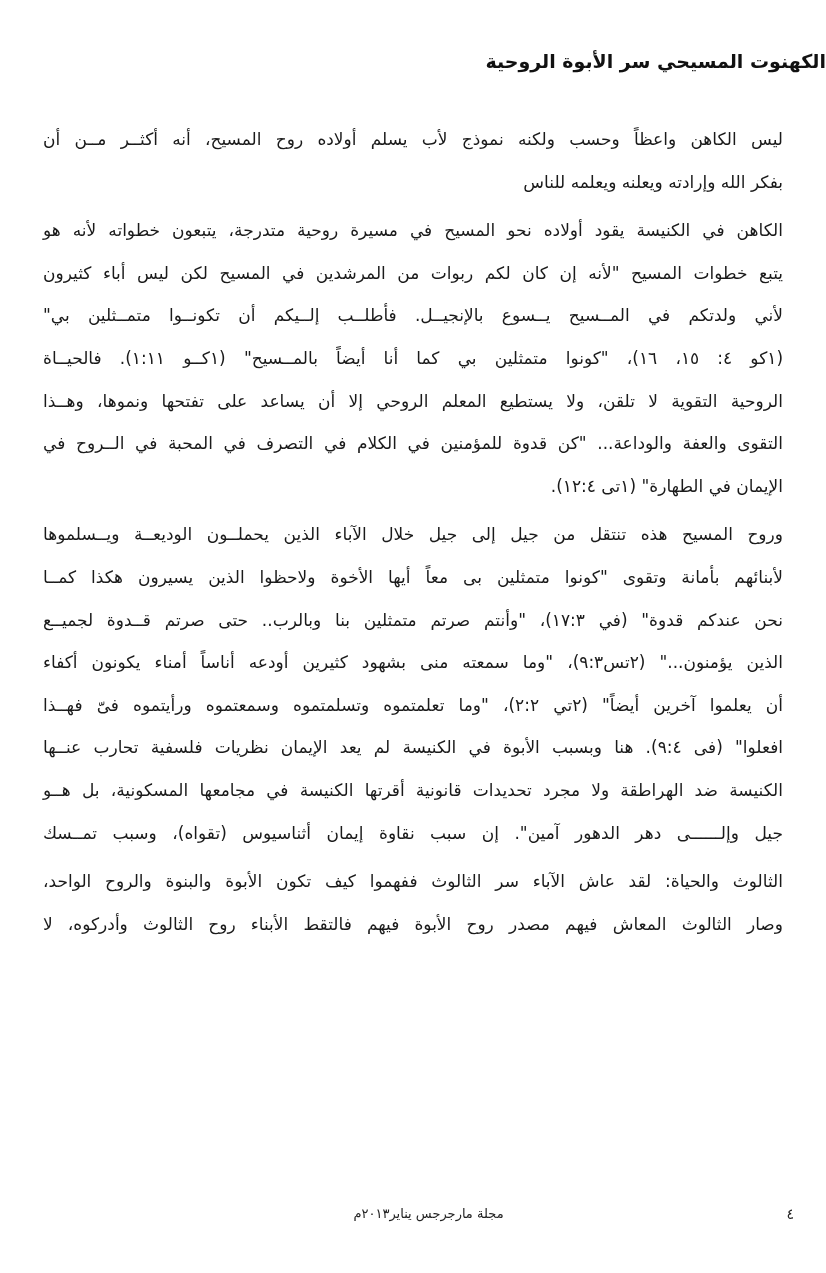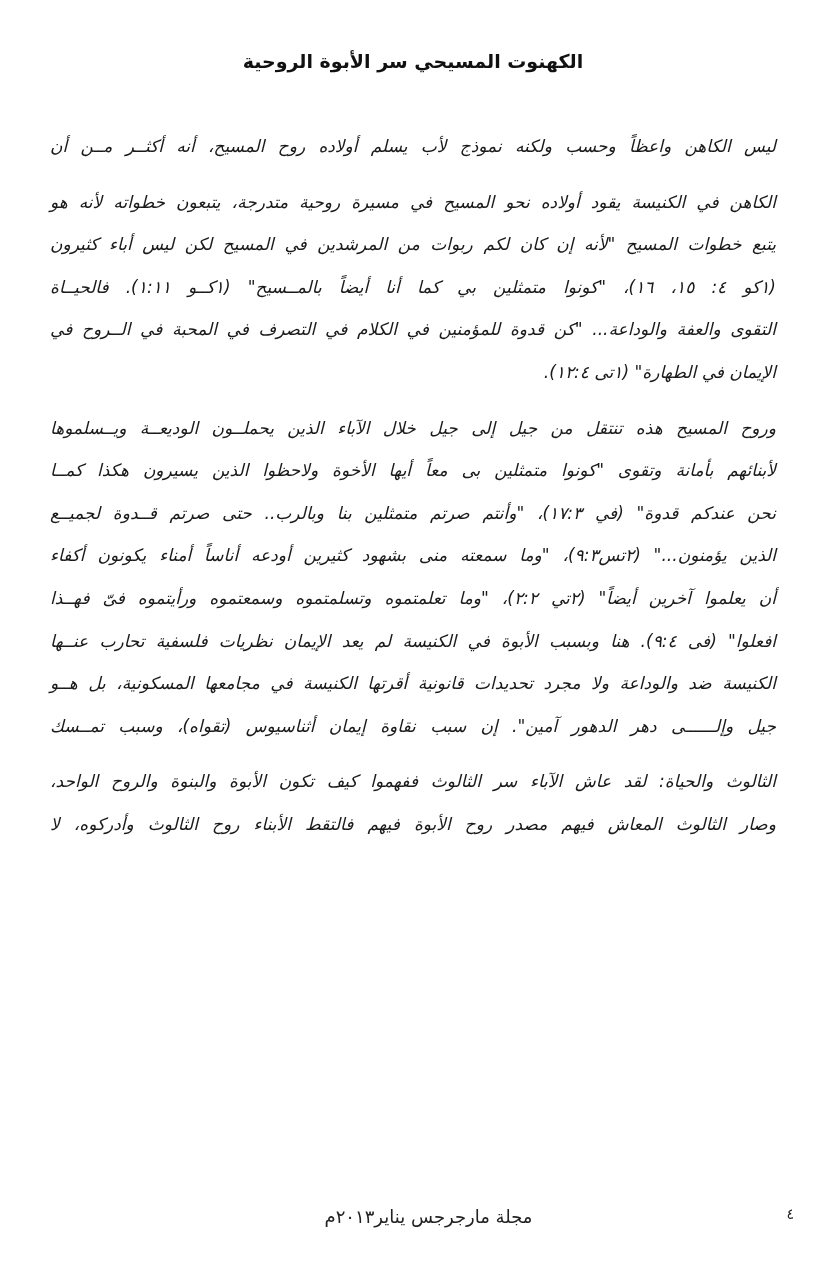--- a/index.html
+++ b/index.html
@@ -11,51 +11,51 @@
     overflow: hidden;
     direction: rtl;
     font-family: "DejaVu Sans", sans-serif;
     color: #1a1a1a;
   }
   .doc-title {
     position: absolute;
     top: 50px;
     left: 0;
     right: 0;
-    text-align: center;
+    text-align: right;
     font-size: 19px;
     font-weight: bold;
     color: #111111;
   }
   .doc-body {
     position: absolute;
     top: 112px;
     right: 37px;
     left: 37px;
   }
-  .paragraph { margin: 13px; padding: 0; font-style: italic; }
+  .paragraph { margin: 6px; padding: 0; }
   .line {
     height: 42.6px;
     line-height: 42.6px;
     font-size: 17px;
     text-align: justify;
     text-align-last: justify;
     text-justify: inter-word;
     white-space: normal;
   }
   .line-end {
     text-align-last: right;
   }
   .footer-journal {
     position: absolute;
     top: 1206px;
     left: 0;
     right: 0;
     text-align: center;
-    font-size: 18px;
+    font-size: 13px;
     color: #222222;
     margin-left: 31px;
   }
   .page-number {
     position: absolute;
     top: 1206px;
     right: 32px;
     font-size: 14px;
     color: #222222;
   }
@@ -63,36 +63,39 @@
 </head>
 <body>
 
 <div class="page">
 
   <div class="doc-title">الكهنوت المسيحي سر الأبوة الروحية</div>
 
   <div class="doc-body">
     <div class="paragraph">
         <div class="line">ليس الكاهن واعظاً وحسب ولكنه نموذج لأب يسلم أولاده روح المسيح، أنه أكثــر مــن أن</div>
+        <div class="line line-end">بفكر الله وإرادته ويعلنه ويعلمه للناس</div>
       </div>
     <div class="paragraph">
         <div class="line">الكاهن في الكنيسة يقود أولاده نحو المسيح في مسيرة روحية متدرجة، يتبعون خطواته لأنه هو</div>
         <div class="line">يتبع خطوات المسيح "لأنه إن كان لكم ربوات من المرشدين في المسيح لكن ليس أباء كثيرون</div>
+        <div class="line">لأني ولدتكم في المــسيح يــسوع بالإنجيــل. فأطلــب إلــيكم أن تكونــوا متمــثلين بي"</div>
         <div class="line">(١كو ٤: ١٥، ١٦)، "كونوا متمثلين بي كما أنا أيضاً بالمــسيح" (١كــو ١:١١). فالحيــاة</div>
+        <div class="line">الروحية التقوية لا تلقن، ولا يستطيع المعلم الروحي إلا أن يساعد على تفتحها ونموها، وهــذا</div>
         <div class="line">التقوى والعفة والوداعة... "كن قدوة للمؤمنين في الكلام في التصرف في المحبة في الــروح في</div>
         <div class="line line-end">الإيمان في الطهارة" (١تى ١٢:٤).</div>
       </div>
     <div class="paragraph">
         <div class="line">وروح المسيح هذه تنتقل من جيل إلى جيل خلال الآباء الذين يحملــون الوديعــة ويــسلموها</div>
         <div class="line">لأبنائهم بأمانة وتقوى "كونوا متمثلين بى معاً أيها الأخوة ولاحظوا الذين يسيرون هكذا كمــا</div>
         <div class="line">نحن عندكم قدوة" (في ١٧:٣)، "وأنتم صرتم متمثلين بنا وبالرب.. حتى صرتم قــدوة لجميــع</div>
         <div class="line">الذين يؤمنون..." (٢تس٩:٣)، "وما سمعته منى بشهود كثيرين أودعه أناساً أمناء يكونون أكفاء</div>
         <div class="line">أن يعلموا آخرين أيضاً" (٢تي ٢:٢)، "وما تعلمتموه وتسلمتموه وسمعتموه ورأيتموه فىّ فهــذا</div>
         <div class="line">افعلوا" (فى ٩:٤). هنا  وبسبب الأبوة في الكنيسة لم يعد الإيمان نظريات فلسفية تحارب عنــها</div>
-        <div class="line">الكنيسة ضد والوداعة ولا مجرد تحديدات قانونية أقرتها الكنيسة في مجامعها المسكونية، بل هــو</div>
+        <div class="line">الكنيسة ضد الهراطقة ولا مجرد تحديدات قانونية أقرتها الكنيسة في مجامعها المسكونية، بل هــو</div>
         <div class="line">جيل وإلــــــى دهر الدهور آمين". إن سبب نقاوة إيمان أثناسيوس (تقواه)، وسبب تمــسك</div>
       </div>
     <div class="paragraph">
         <div class="line">الثالوث والحياة: لقد عاش الآباء سر الثالوث ففهموا كيف تكون الأبوة والبنوة والروح الواحد،</div>
         <div class="line">وصار الثالوث المعاش فيهم مصدر روح الأبوة فيهم فالتقط الأبناء روح الثالوث وأدركوه، لا</div>
       </div>
   </div>
 
   <div class="footer-journal">مجلة مارجرجس يناير٢٠١٣م</div>
 

